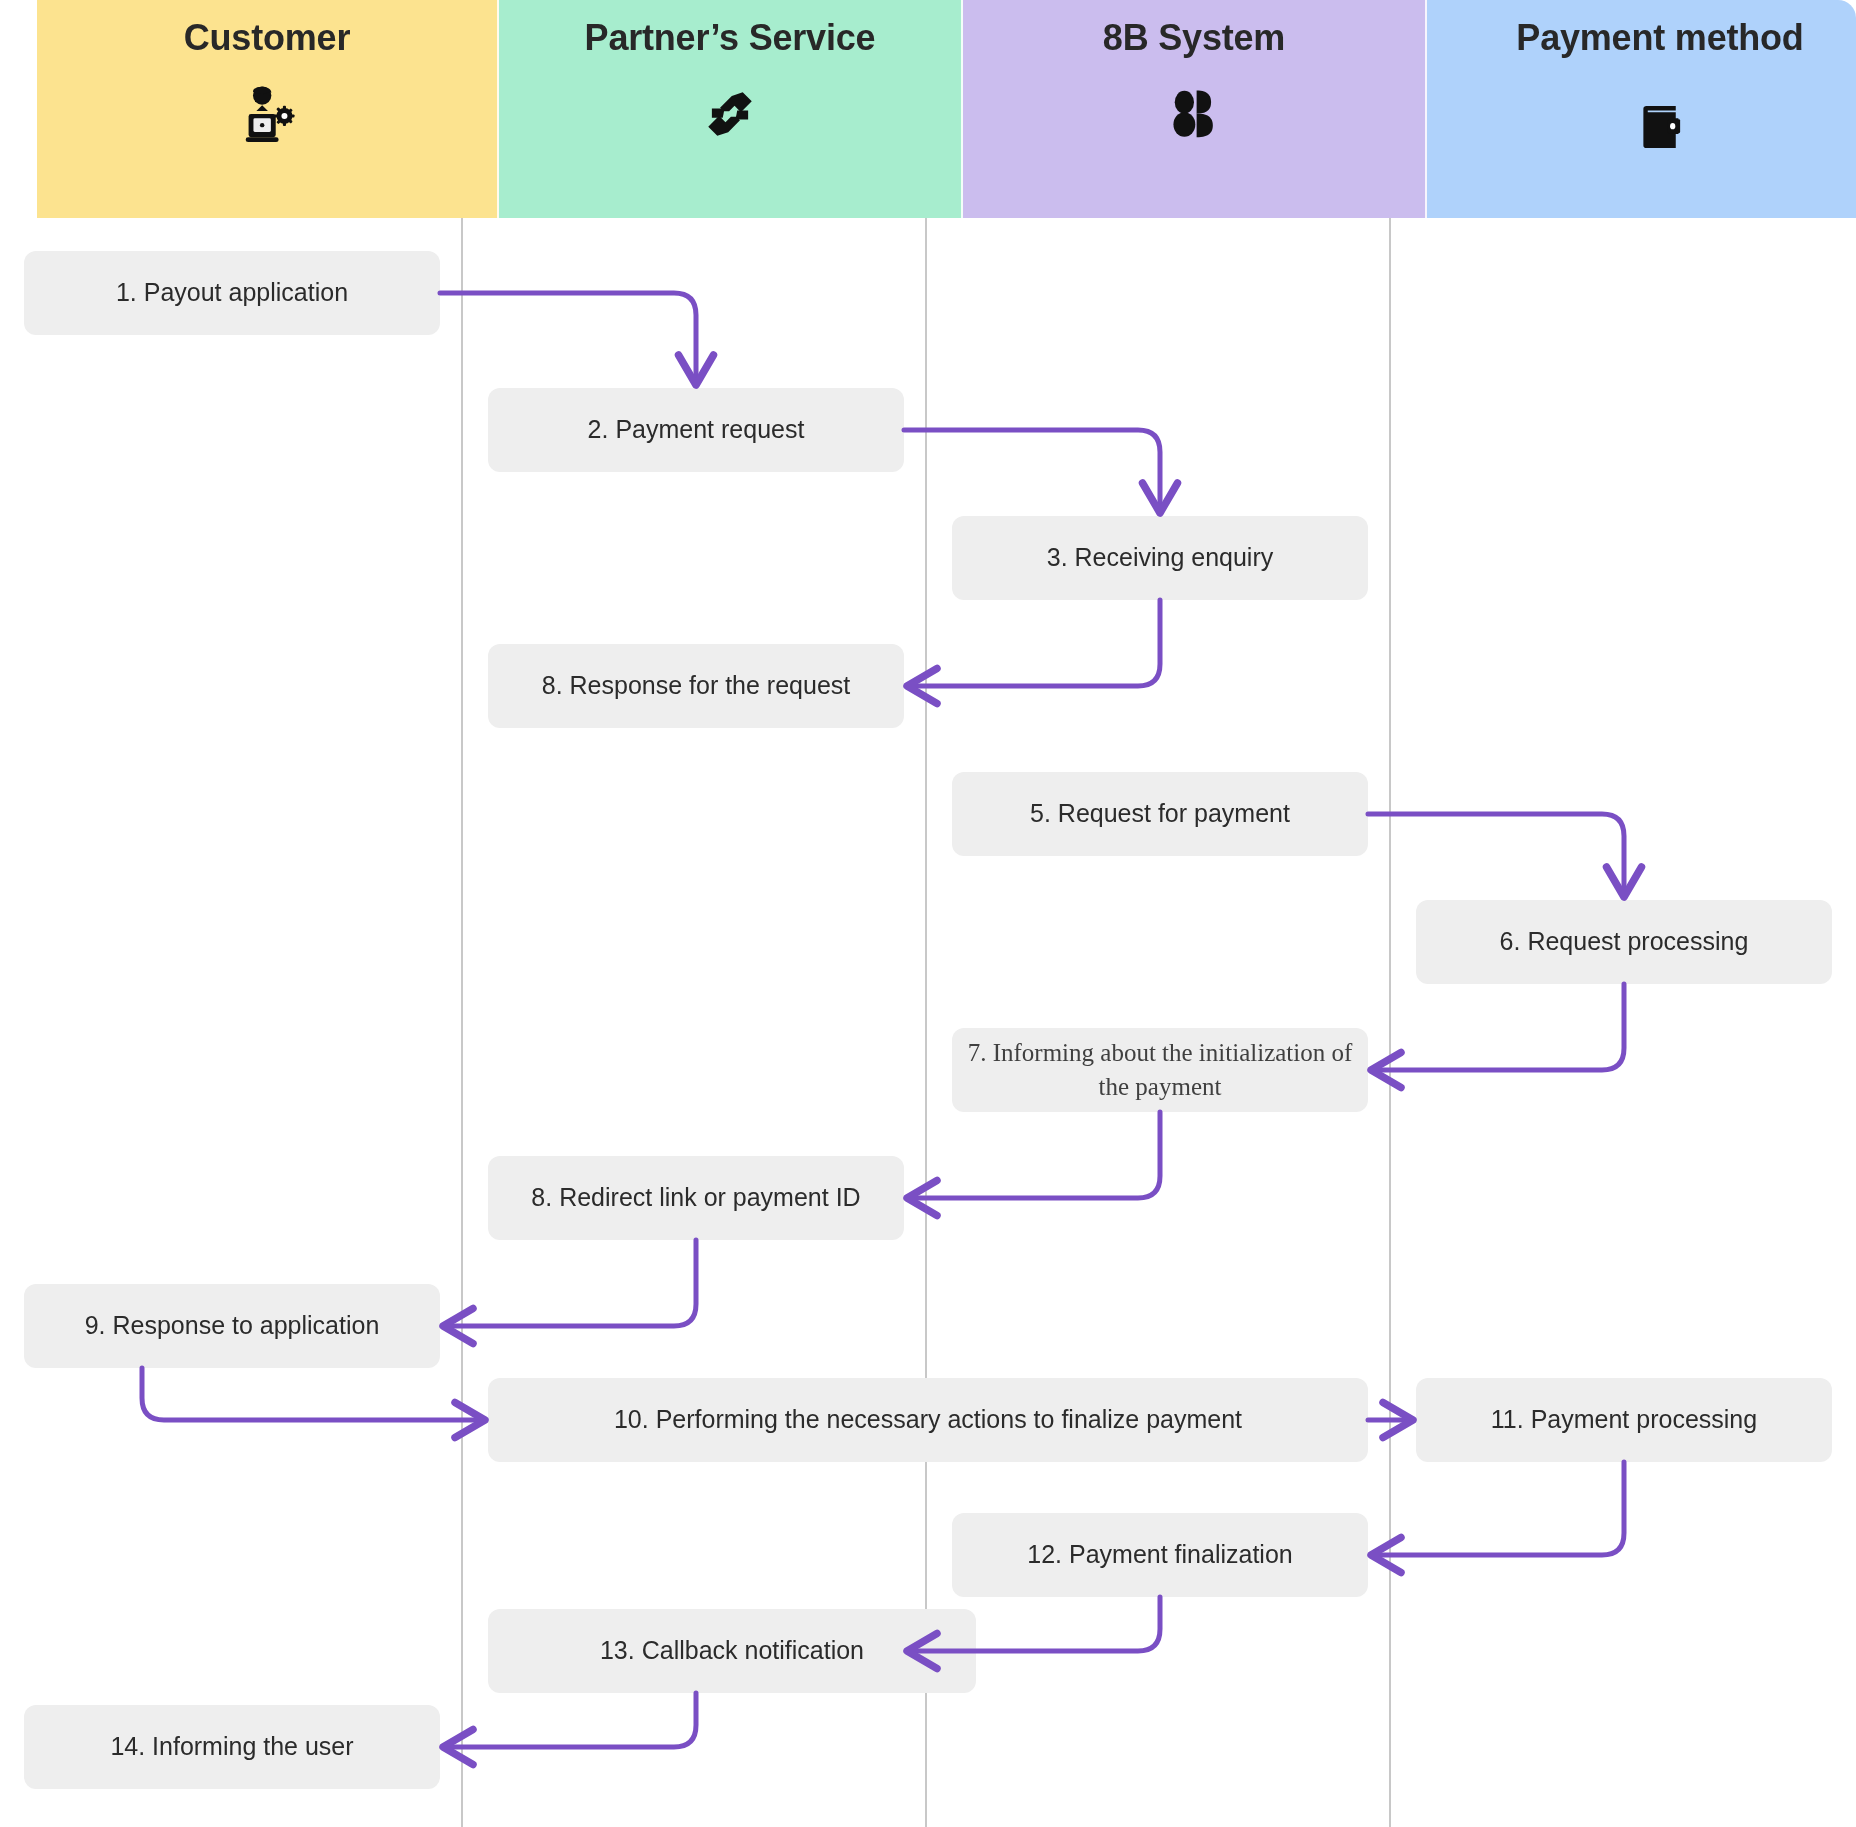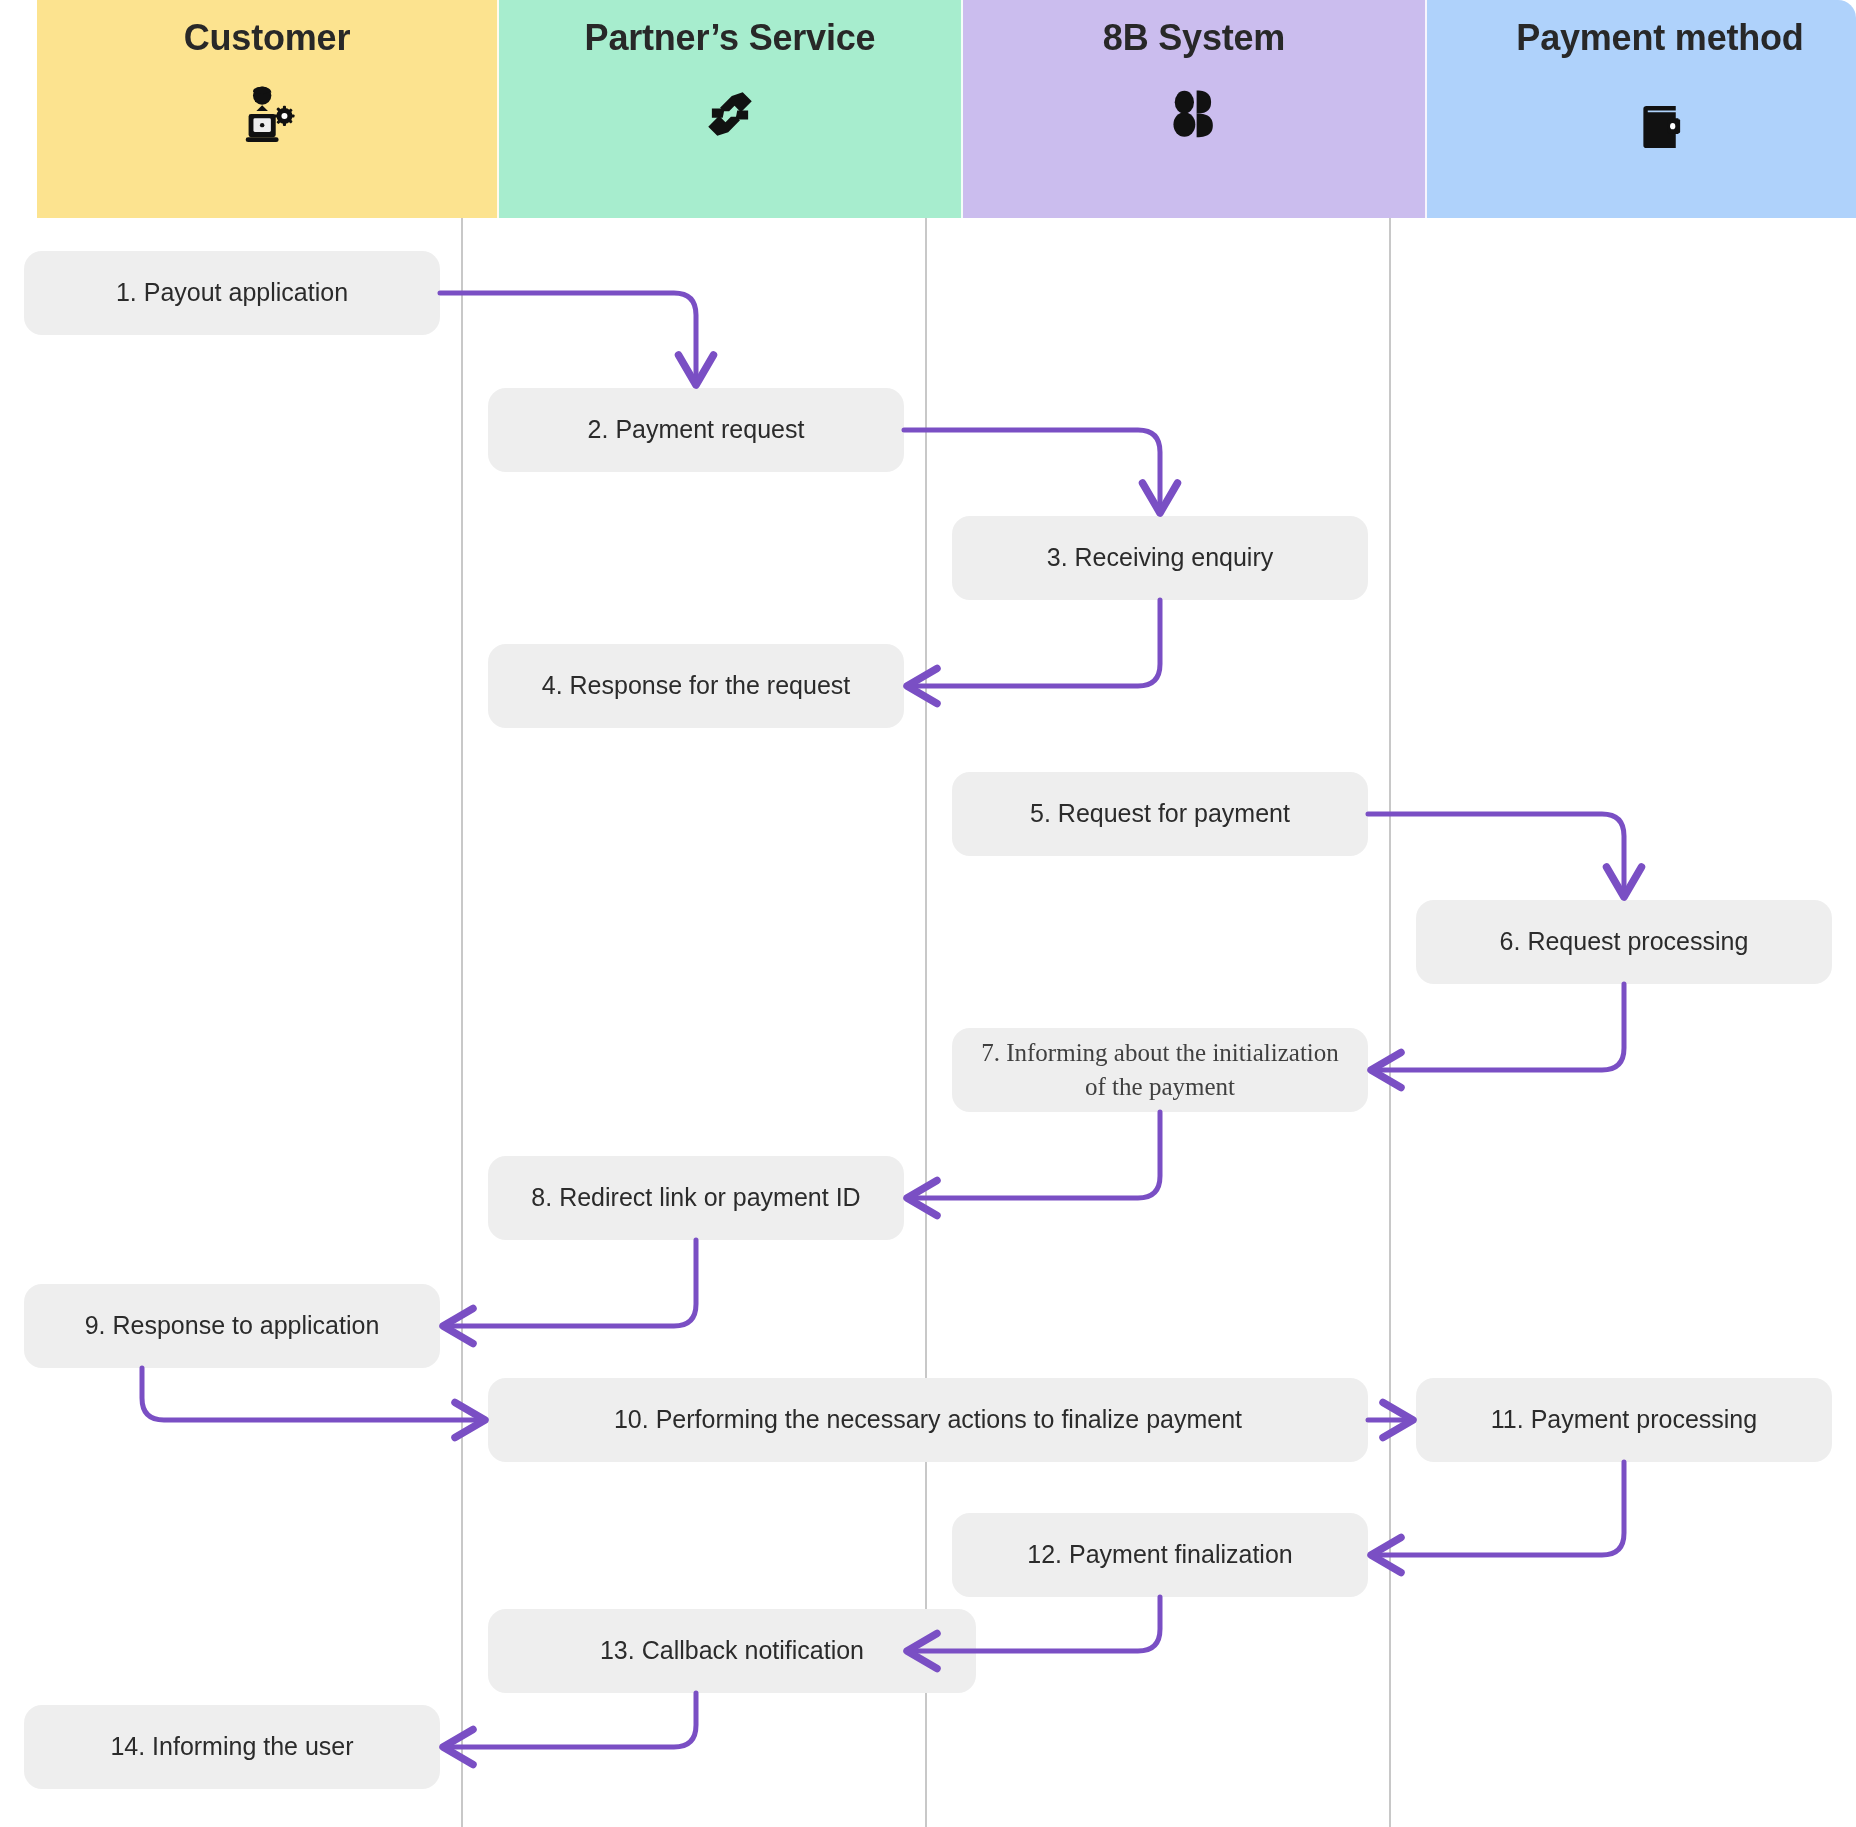--- a/index.html
+++ b/index.html
@@ -70,26 +70,26 @@
     width: 2px;
     height: 1609px;
     background: #c8c8c8;
   }
 
   
   .step-box {
     position: absolute;
     box-sizing: border-box;
     background: #eeeeee;
-    border-radius: 18px;
+    border-radius: 12px;
     display: flex;
     align-items: center;
     justify-content: center;
     text-align: center;
-    padding: 6px 23px;
+    padding: 6px 10px;
   }
   .step-label {
     font-size: 25px;
     color: #2b2b2b;
     line-height: 1.35;
     font-family: "Liberation Sans", sans-serif;
   }
 
   
   #arrows {
@@ -182,21 +182,21 @@
   <div class="step-box" style="left: 24px; top: 251px; width: 416px; height: 84px; background: rgb(238, 238, 238);">
       <span class="step-label" style="color: rgb(43, 43, 43);">1. Payout application</span>
     </div>
     <div class="step-box" style="left: 488px; top: 388px; width: 416px; height: 84px; background: rgb(238, 238, 238);">
       <span class="step-label" style="color: rgb(43, 43, 43);">2. Payment request</span>
     </div>
     <div class="step-box" style="left: 952px; top: 516px; width: 416px; height: 84px; background: rgb(238, 238, 238);">
       <span class="step-label" style="color: rgb(43, 43, 43);">3. Receiving enquiry</span>
     </div>
     <div class="step-box" style="left: 488px; top: 644px; width: 416px; height: 84px; background: rgb(238, 238, 238);">
-      <span class="step-label" style="color: rgb(43, 43, 43);">4. Response for the request</span>
+      <span class="step-label" style="color: rgb(43, 43, 43);">8. Response for the request</span>
     </div>
     <div class="step-box" style="left: 952px; top: 772px; width: 416px; height: 84px; background: rgb(238, 238, 238);">
       <span class="step-label" style="color: rgb(43, 43, 43);">5. Request for payment</span>
     </div>
     <div class="step-box" style="left: 1416px; top: 900px; width: 416px; height: 84px; background: rgb(238, 238, 238);">
       <span class="step-label" style="color: rgb(43, 43, 43);">6. Request processing</span>
     </div>
     <div class="step-box" style="left: 952px; top: 1028px; width: 416px; height: 84px; background: rgb(238, 238, 238);">
       <span class="step-label" style="color: #404040; font-family: Liberation Serif, serif;">7. Informing about the initialization of the payment</span>
     </div>

